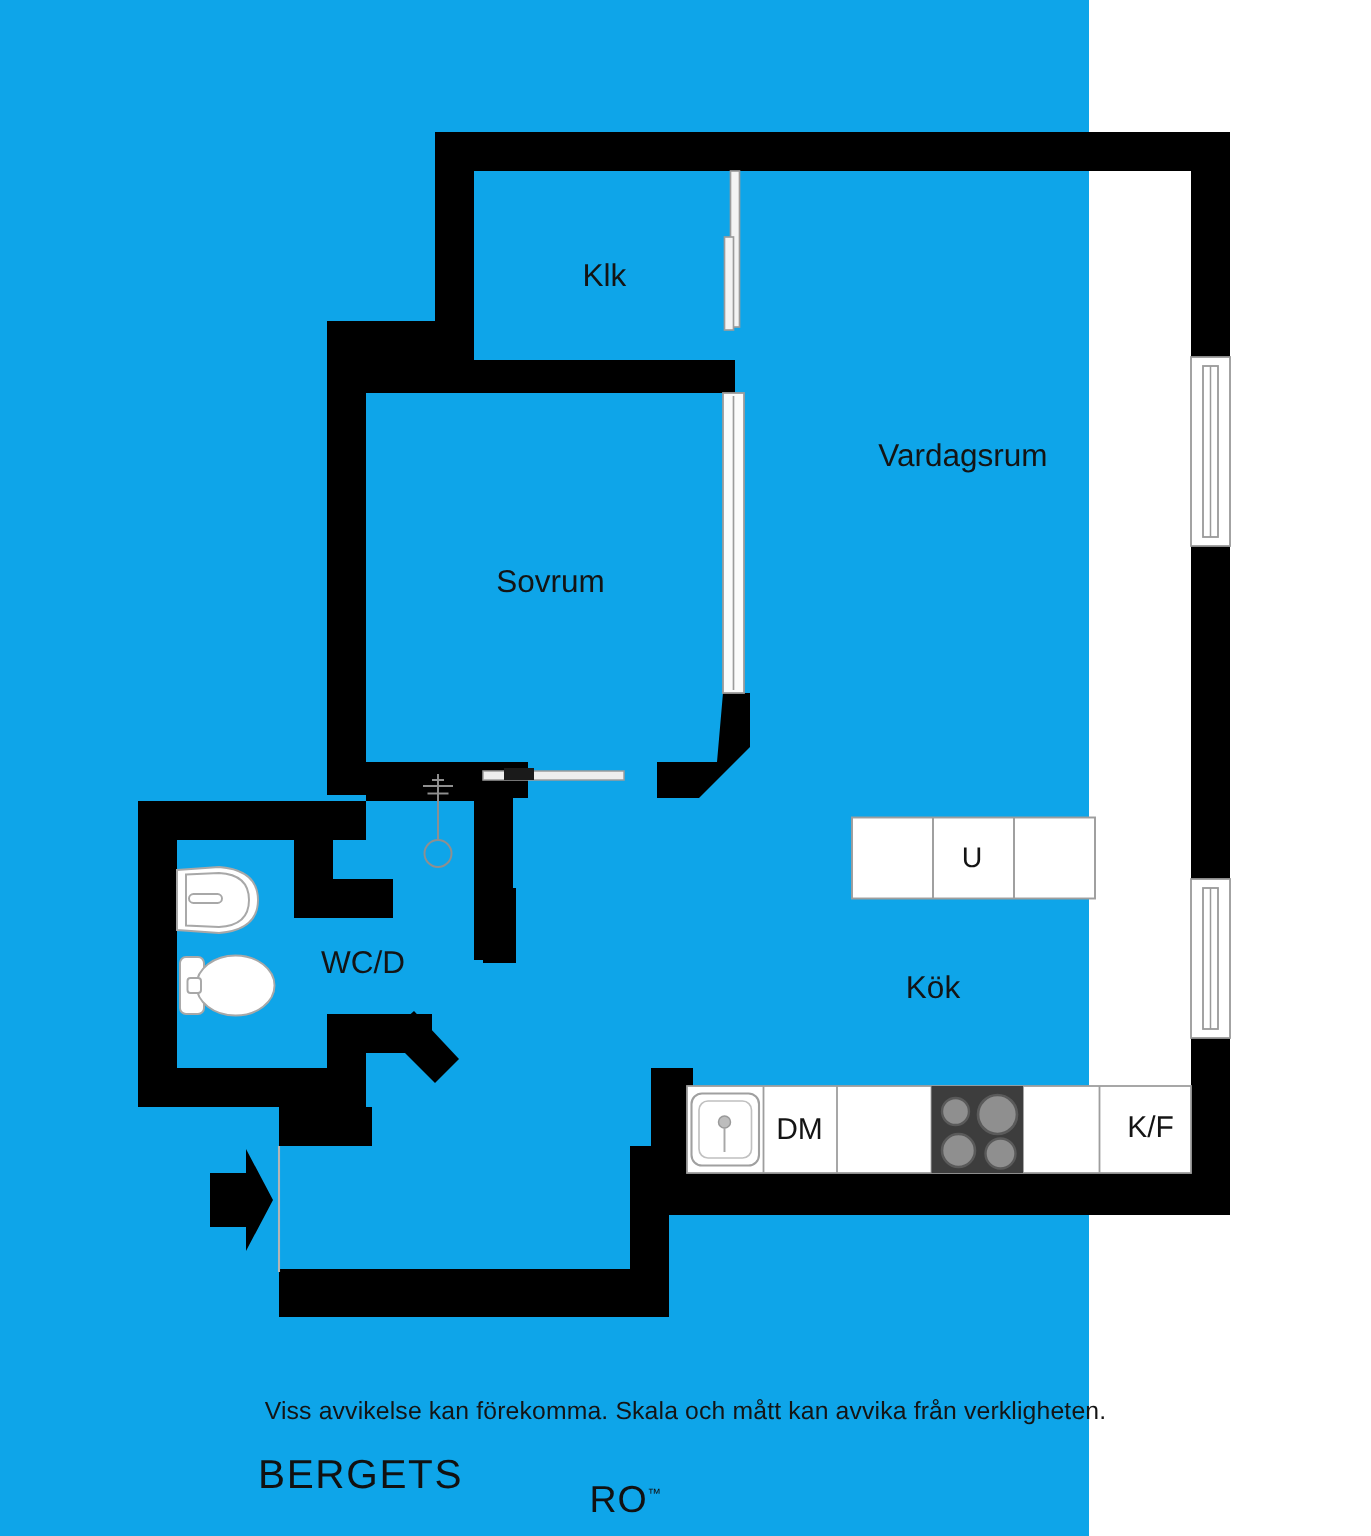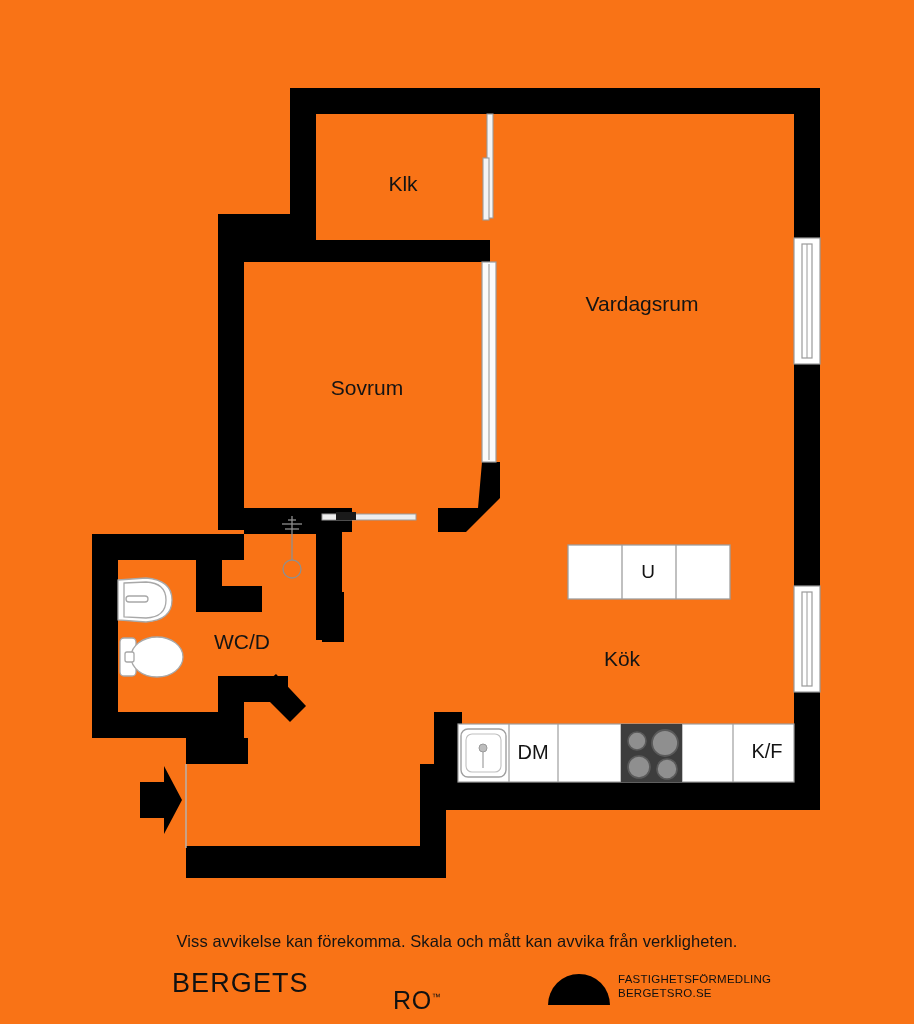--- a/index.html
+++ b/index.html
@@ -10,23 +10,23 @@
   body {
     width: 914px;
     height: 1024px;
     font-family: "Liberation Sans", sans-serif;
     color: #1a1a1a;
     overflow: hidden;
     position: relative;
   }
   #page {
     position: relative;
-    width: 914px;
+    width: 726px;
     height: 1024px;
-    background: #f97316;
+    background: #0ea5e9;
   }
   #plan-svg {
     position: absolute;
     left: 0;
     top: 0;
     width: 914px;
     height: 914px;
     display: block;
   }
   .room-label {
@@ -292,24 +292,17 @@
   <div id="footer">
 
     <div id="disclaimer">Viss avvikelse kan förekomma. Skala och mått kan avvika från verkligheten.</div>
 
     <div id="brand-row">
 
       <div id="brand-bergets">BERGETS</div>
 
       <div id="brand-ro"><span>RO</span><sup>™</sup></div>
 
-      <div id="brand-agency">
-        <div id="agency-dome"></div>
-        <div id="agency-text">
-          <span class="l1">FASTIGHETSFÖRMEDLING</span>
-          <span class="l2">BERGETSRO.SE</span>
-        </div>
-      </div>
 
     </div>
   </div>
 
 </div>
 
 </body></html>

